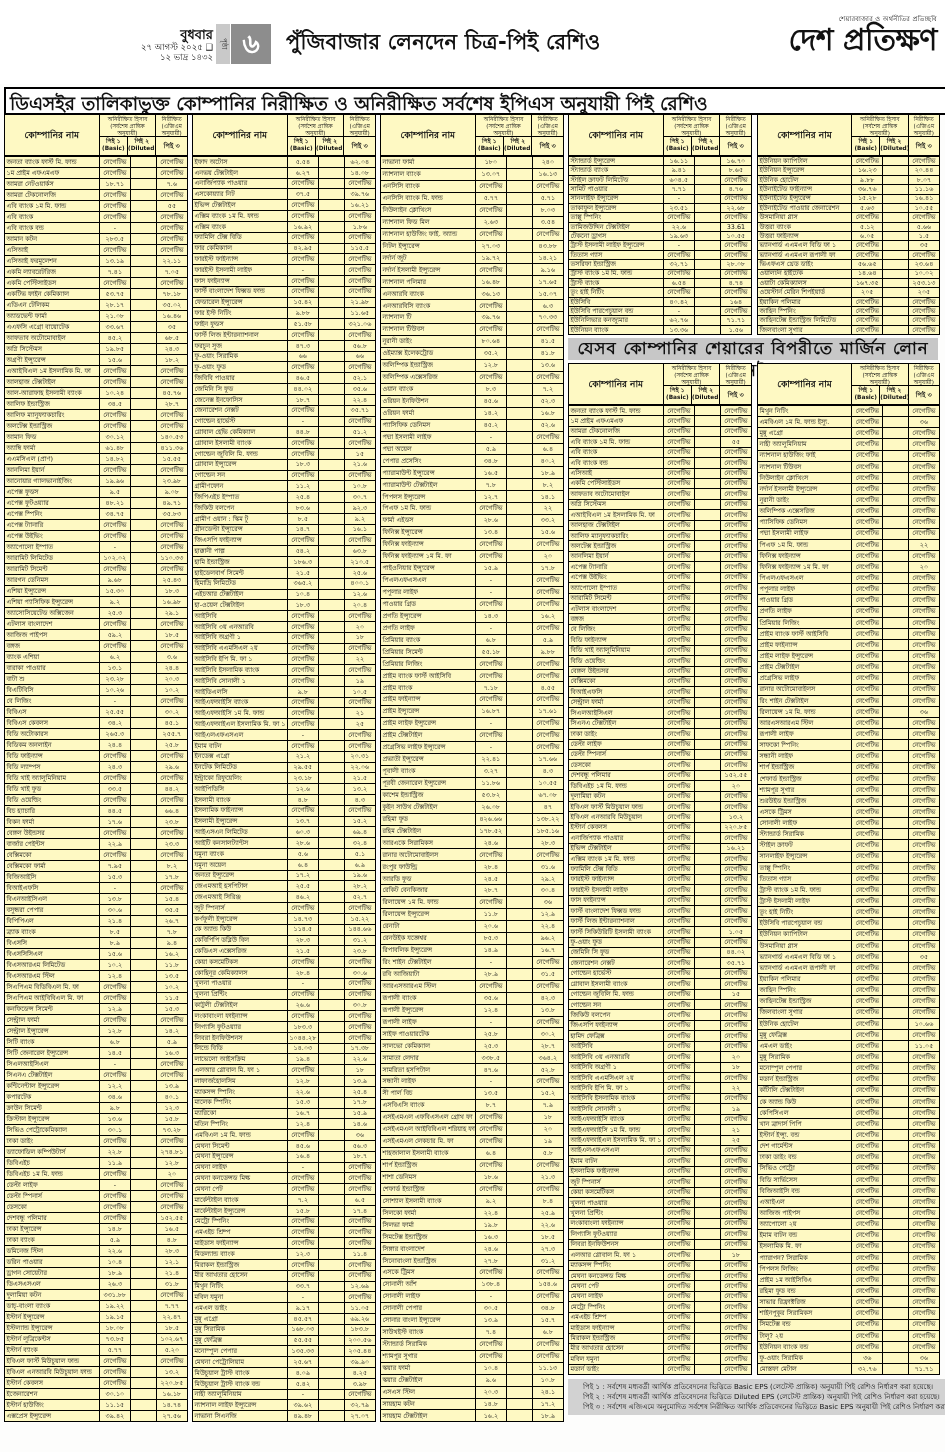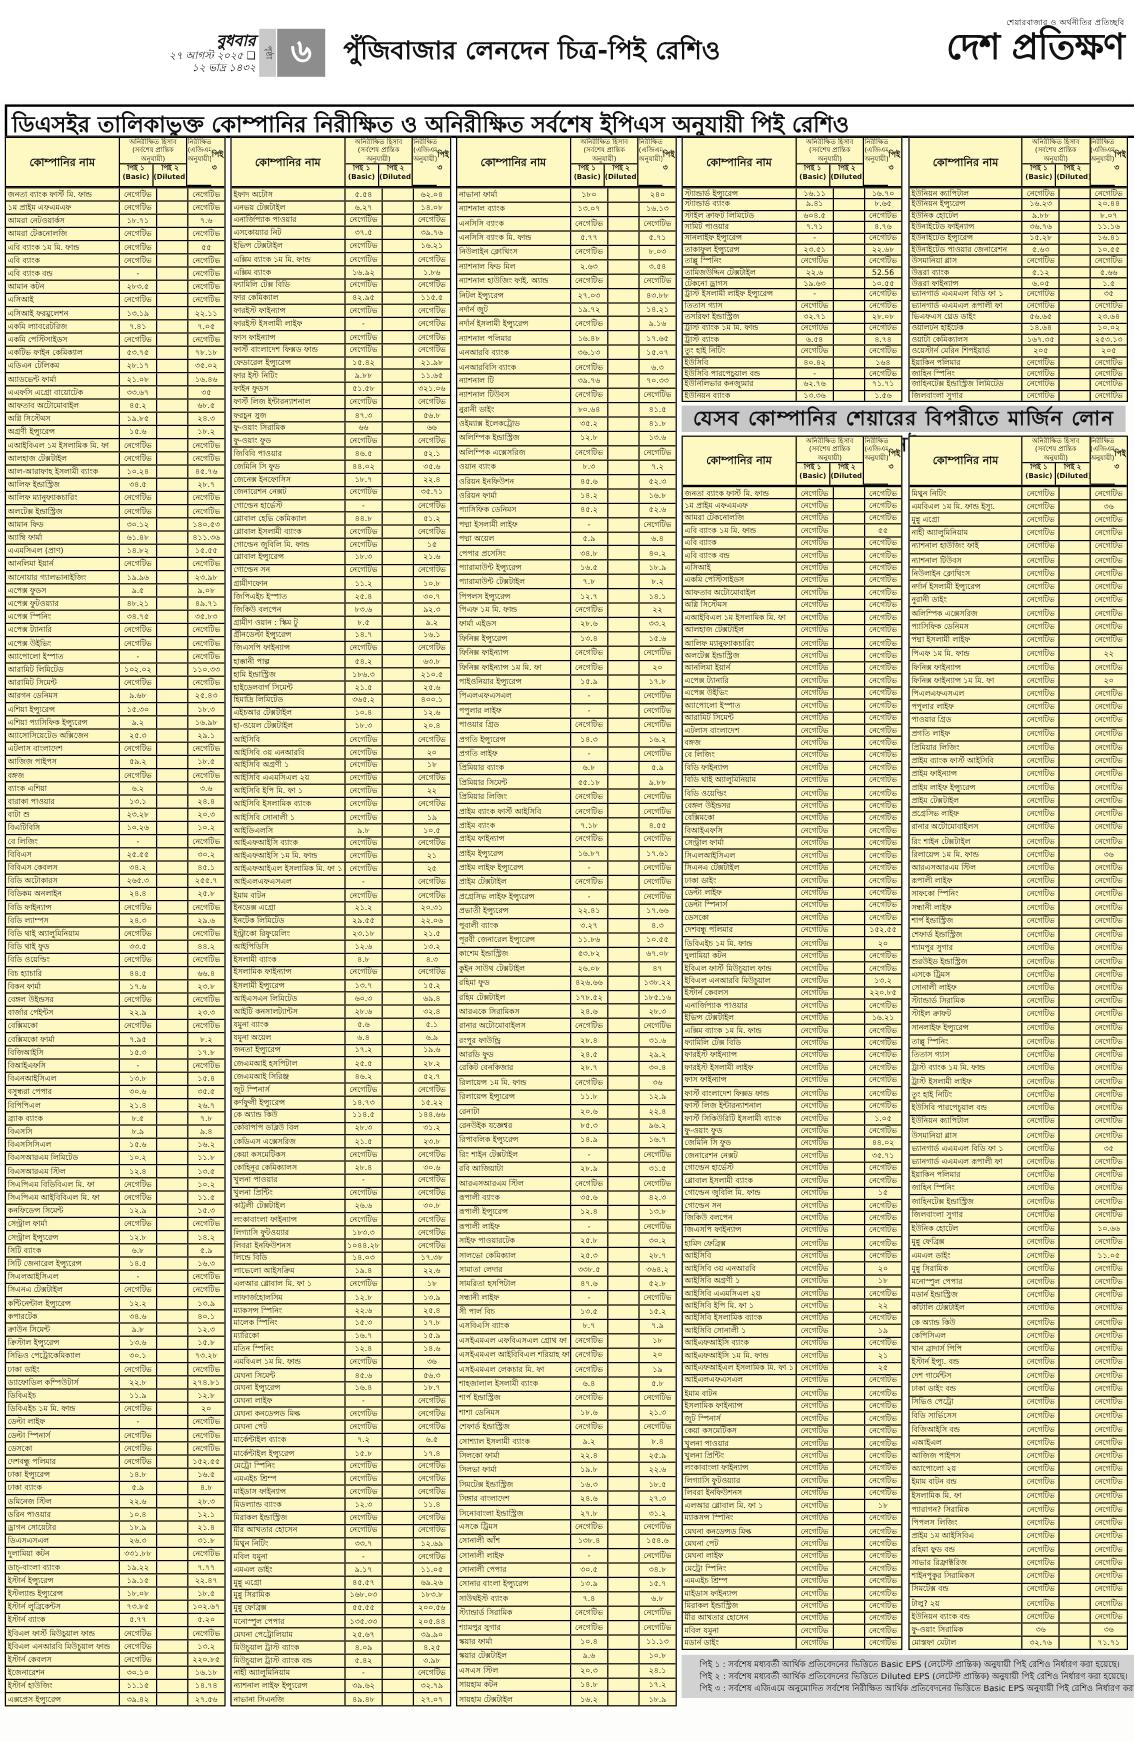--- a/index.html
+++ b/index.html
@@ -1,35 +1,35 @@
 <!DOCTYPE html>
 <html><head>
 <meta charset="utf-8">
 <style>
   html,body{margin:0;padding:0;background:#e8e8e8;}
   #page{position:relative;width:945px;height:1452px;background:#fdfdfc;font-family:"DejaVu Sans","Liberation Sans",sans-serif;color:#111;overflow:hidden;}
   
   #masthead{position:absolute;left:0;top:0;width:945px;height:84px;background:#fff;}
-  #dateblock{position:absolute;left:108px;top:28px;width:105px;text-align:right;line-height:1.15;font-style:italic;}
+  #dateblock{position:absolute;left:108px;top:28px;width:105px;text-align:right;line-height:1.15;}
   #dateblock .dow{font-size:13px;font-weight:bold;}
   #dateblock .date{font-size:8.5px;margin-left:28px;}
   #pagestrip{position:absolute;left:216px;top:24px;width:14px;height:40px;background:#c9c9c9;color:#333;font-size:7px;writing-mode:vertical-rl;text-align:center;}
   #pagebox{position:absolute;left:231px;top:24px;width:40px;height:40px;background:#8d8d8d;color:#fff;font-size:27px;font-weight:bold;text-align:center;line-height:40px;}
   #sectitle{position:absolute;left:286px;top:26px;font-size:21px;font-weight:bold;letter-spacing:.2px;}
   #brand{position:absolute;right:8px;top:14px;text-align:right;}
   #brand .tag{font-size:6.5px;letter-spacing:.3px;}
   #brand .nm{font-size:30px;font-weight:bold;letter-spacing:-.5px;line-height:1.0;}
   
   #headline{position:absolute;left:4px;top:87px;width:933px;height:22px;border:2px solid #000;font-size:18.5px;font-weight:bold;padding:1px 4px;background:#fff;white-space:nowrap;overflow:hidden;}
   
   .tbl{position:absolute;display:flex;flex-direction:column;border:1.2px solid #000;background:#fef9c3;}
   .thead{display:flex;flex:0 0 40px;border-bottom:1px solid #000;font-weight:bold;}
   .th-name{width:52%;border-right:.8px solid #000;display:flex;align-items:center;justify-content:center;font-size:9px;}
   .th-grpU{width:31%;border-right:.8px solid #000;display:flex;flex-direction:column;}
-  .th-grpA{width:17%;display:flex;flex-direction:row;}
+  .th-grpA{width:17%;display:flex;flex-direction:column;}
   .th-top{flex:0 0 20px;border-bottom:.8px solid #000;font-size:5.6px;font-weight:normal;text-align:center;line-height:1.25;padding-top:1px;overflow:hidden;}
   .th-sub{flex:1;display:flex;}
   .th-pe{flex:1;font-size:5.8px;text-align:center;line-height:1.2;padding-top:1px;overflow:hidden;}
   .th-pe + .th-pe{border-left:.8px solid #000;}
   .th-pe3{flex:1;font-size:6.5px;display:flex;align-items:center;justify-content:center;}
   .tbody{flex:1;display:flex;flex-direction:column;}
   .tr{flex:1;display:flex;border-top:.6px solid #000;min-height:0;}
   .td{overflow:hidden;white-space:nowrap;font-size:6.4px;line-height:1.0;display:flex;align-items:center;}
   .td.nm{width:52%;border-right:.8px solid #000;padding-left:1.5px;}
   .td.v1{width:17%;border-right:.8px solid #000;justify-content:center;}
@@ -2204,21 +2204,21 @@
         <div class="tr">
           <div class="td nm">তাল্লু স্পিনিং</div>
           <div class="td v1">নেগেটিভ</div>
           <div class="td v2"></div>
           <div class="td v3">নেগেটিভ</div>
         </div>
         <div class="tr">
           <div class="td nm">তামিজউদ্দিন টেক্সটাইল</div>
           <div class="td v1">২২.৬</div>
           <div class="td v2"></div>
-          <div class="td v3">52.56</div>
+          <div class="td v3">33.61</div>
         </div>
         <div class="tr">
           <div class="td nm">টেকনো ড্রাগস</div>
           <div class="td v1">১৯.৬৩</div>
           <div class="td v2"></div>
           <div class="td v3">১০.৫৫</div>
         </div>
         <div class="tr">
           <div class="td nm">ট্রাস্ট ইসলামী লাইফ ইন্স্যুরেন্স</div>
           <div class="td v1">-</div>

